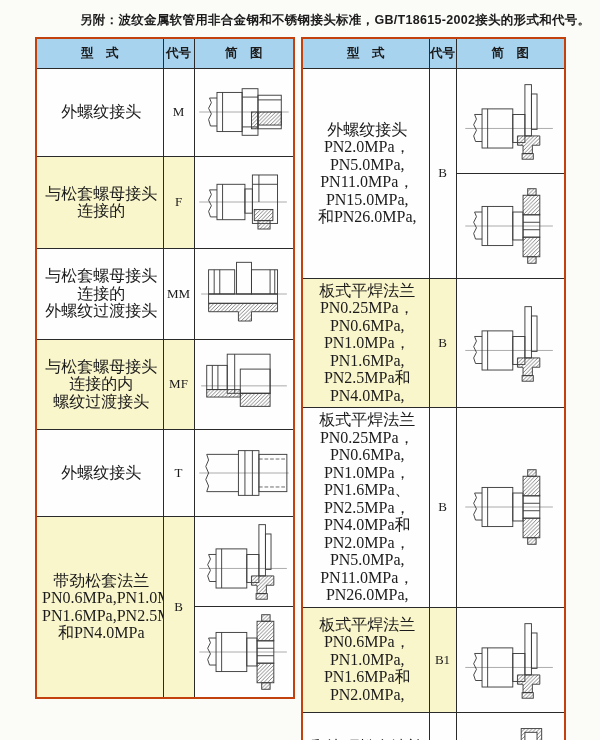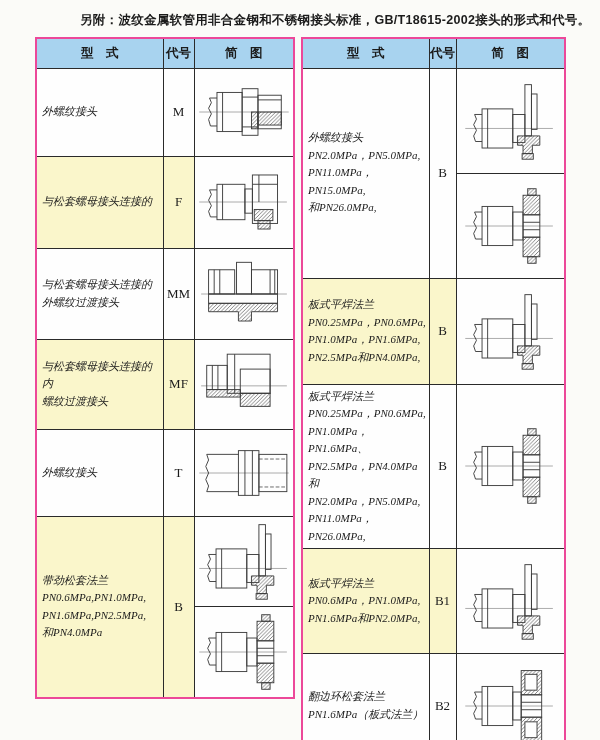--- a/index.html
+++ b/index.html
@@ -17,37 +17,36 @@
     font-size:12.5px; font-weight:bold; letter-spacing:0.3px;
     white-space:nowrap;
     margin-left:45px;
   }
   .tables {
     position:absolute; left:35px; top:37px;
     display:flex; gap:6px;
   }
   table {
     border-collapse:collapse; table-layout:fixed;
-    border:2px solid #ec4899;
+    border:2px solid #c2410c;
     height:660px;
     background:#fefefe;
   }
   td, th { border:1px solid #2a2a2a; padding:0; overflow:hidden; }
   th {
     background:#a8d3ef;
     font-family:"Liberation Sans","DejaVu Sans",sans-serif;
     font-size:12.5px; font-weight:bold;
     text-align:center; height:27px;
   }
   td.type {
-    font-size:11px; line-height:17.5px;
+    font-size:16px; line-height:17.5px;
     padding:3px 2px 3px 5px;
-    vertical-align:middle; text-align:left;
+    vertical-align:middle; text-align:center;
     white-space:pre-line;
-    font-style:italic;
   }
   td.code {
     font-size:13px; text-align:center; vertical-align:middle;
   }
   td.sketch { text-align:center; vertical-align:middle; background:#fefefe; }
   .hl { background:#faf6cb; }
   svg.sk { width:96px; height:82px; display:inline-block; vertical-align:middle; }
   
   .ol { fill:none; stroke:#3b3b3b; stroke-width:1; }
   .h  { fill:url(#hch); stroke:#3b3b3b; stroke-width:1; }

